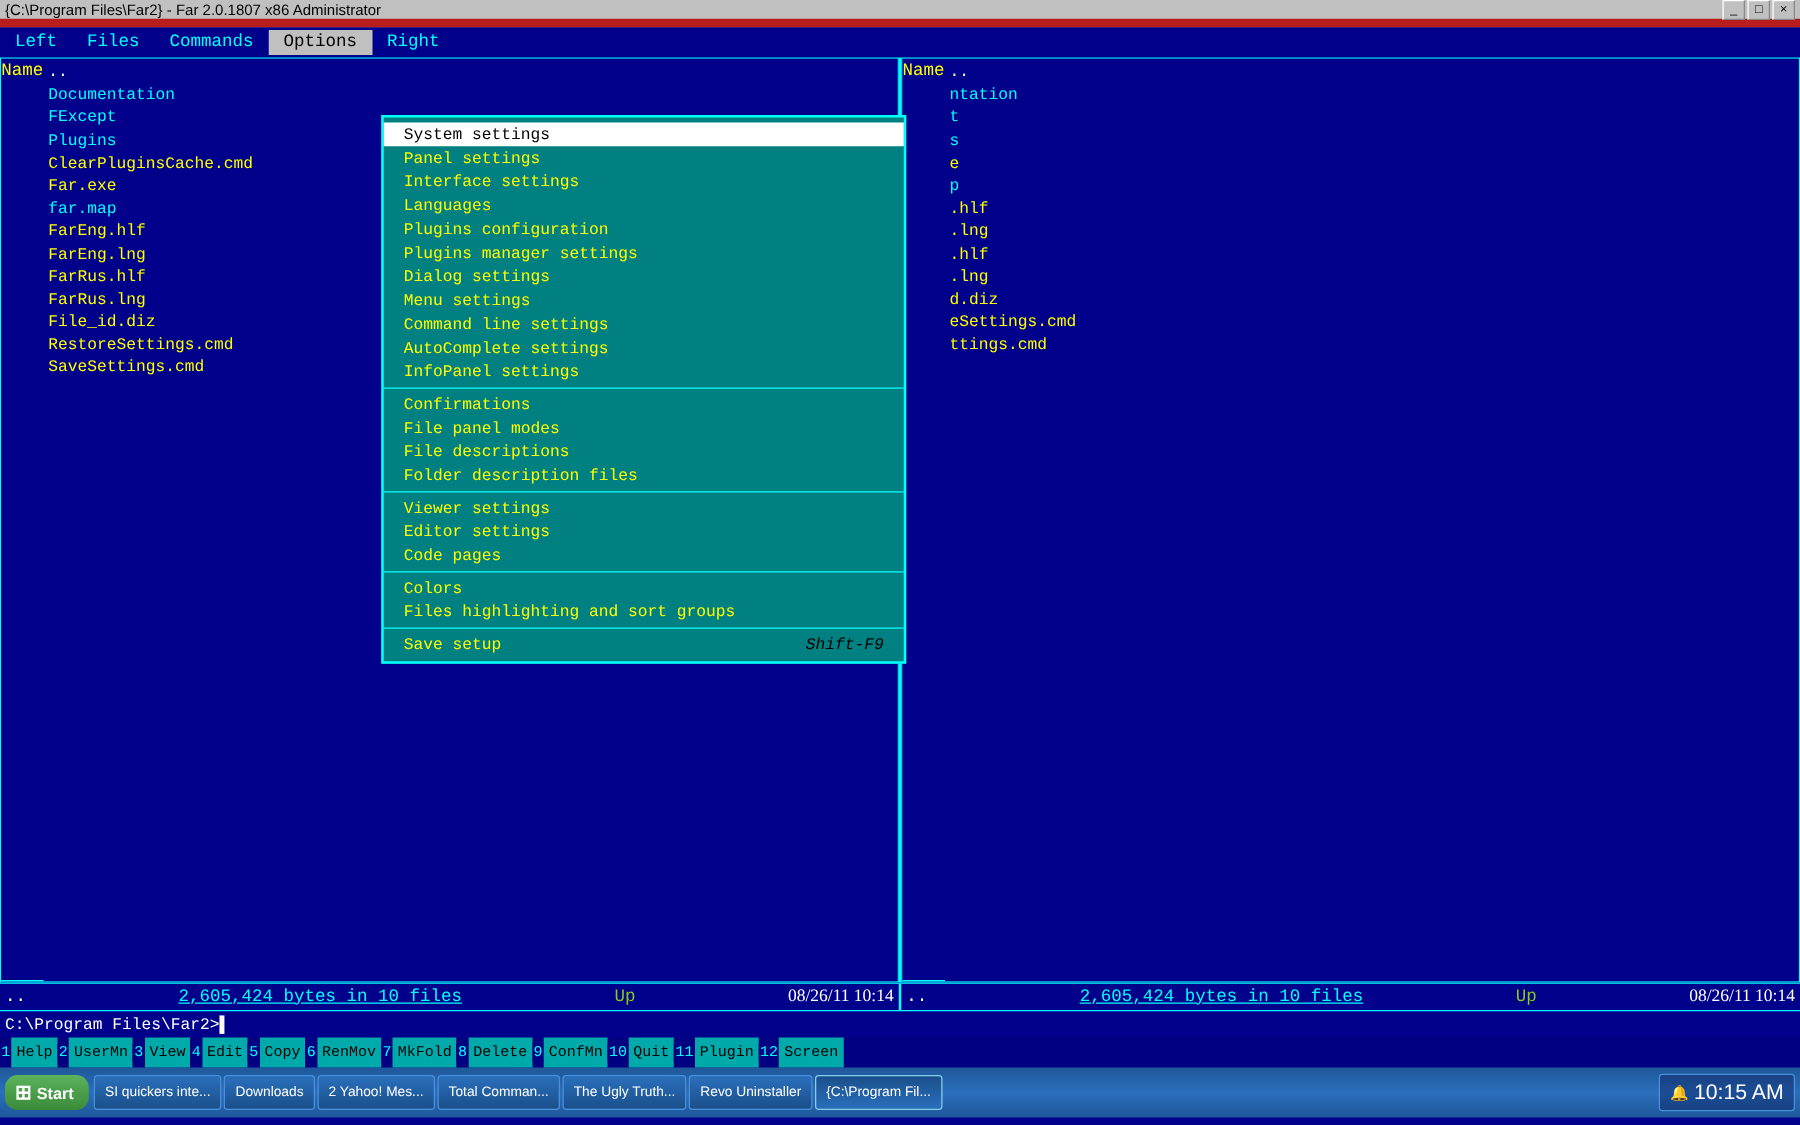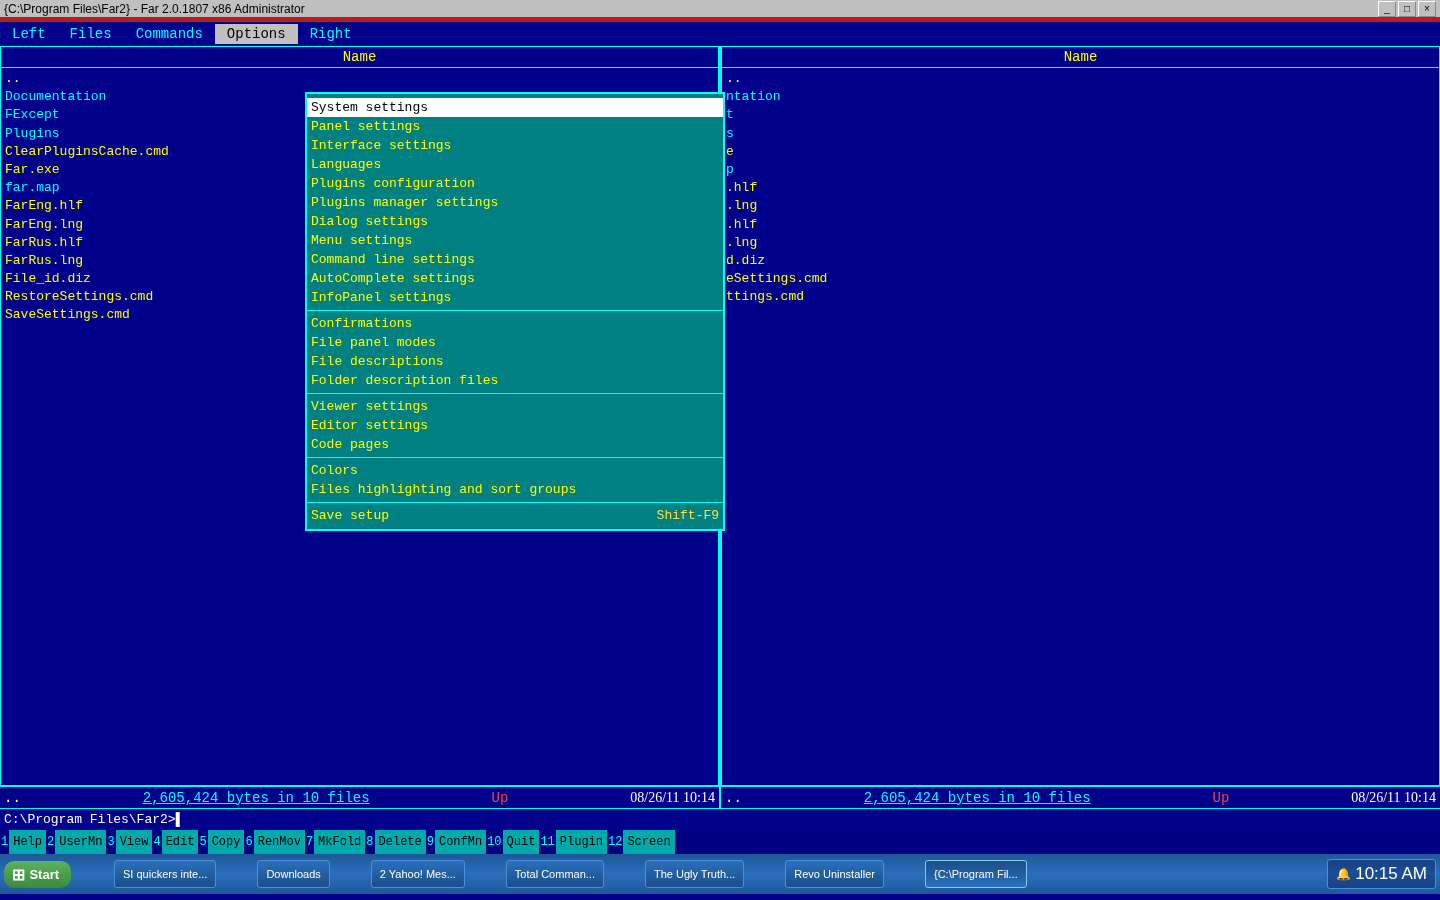--- a/index.html
+++ b/index.html
@@ -14,21 +14,21 @@
     }
 
     
     #titlebar {
       background: #c0c0c0;
       height: 22px;
       display: flex;
       align-items: center;
       justify-content: space-between;
       padding: 0 4px;
-      border-bottom: 5px solid #b91c1c;
+      border-bottom: 7px solid #b91c1c;
     }
     #titlebar-text {
       font-size: 12px;
       color: #000;
       font-family: Arial, sans-serif;
     }
     #titlebar-buttons {
       display: flex;
       gap: 2px;
     }
@@ -69,21 +69,20 @@
     
     #panels-area {
       display: flex;
       height: 740px;
       background: #00008B;
     }
 
     .panel {
       flex: 1;
       display: flex;
-      flex-direction: column;
       border: 1px solid #00FFFF;
       position: relative;
     }
 
     .panel-header {
       background: #00008B;
       color: #FFFF00;
       text-align: center;
       padding: 2px 0;
       font-size: 14px;
@@ -118,21 +117,21 @@
       align-items: center;
       justify-content: space-between;
       padding: 0 4px;
     }
     .status-sep {
       width: 2px;
       background: #00FFFF;
       height: 100%;
     }
     .status-scroll {
-      color: #ef4444;
+      color: #84cc16;
     }
     .status-date {
       color: #FFFFFF;
       font-family: Liberation Serif, serif;
     }
     .status-bytes {
       color: #00FFFF;
       text-decoration: underline;
     }
 
@@ -212,21 +211,20 @@
       padding: 2px 8px;
       color: #fff;
       font-family: Arial, sans-serif;
       font-size: 11px;
       cursor: pointer;
       display: flex;
       align-items: center;
       gap: 4px;
       height: 28px;
       white-space: nowrap;
-      margin-left: 39px;
     }
     .taskbar-app.active {
       background: linear-gradient(to bottom, #1a4f8a, #2a6fbc);
       border-color: #87ceeb;
     }
     .taskbar-tray {
       display: flex;
       align-items: center;
       gap: 4px;
       background: rgba(0,0,60,0.3);
@@ -247,39 +245,40 @@
       position: absolute;
       left: 305px;
       top: 46px;
       background: #008080;
       border: 2px solid #00FFFF;
       z-index: 100;
       min-width: 420px;
       padding: 4px 0;
     }
     .menu-option {
-      padding: 2px 4px;
+      padding: 2px 16px;
       color: #FFFF00;
       font-size: 13px;
       cursor: pointer;
       white-space: nowrap;
       display: flex;
       justify-content: space-between;
     }
     .menu-option.highlighted {
       background: #FFFFFF;
       color: #000000;
     }
     .menu-divider {
       border-top: 1px solid #00FFFF;
       margin: 3px 0;
     }
     .menu-option .shortcut {
-      color: #fde047;
+      color: #000000;
       margin-left: 8px;
+      font-style: italic;
     }
 
     .panel-dotdot {
       color: #FFFFFF;
     }
   </style>
 </head>
 <body>
 
 <div id="titlebar">

